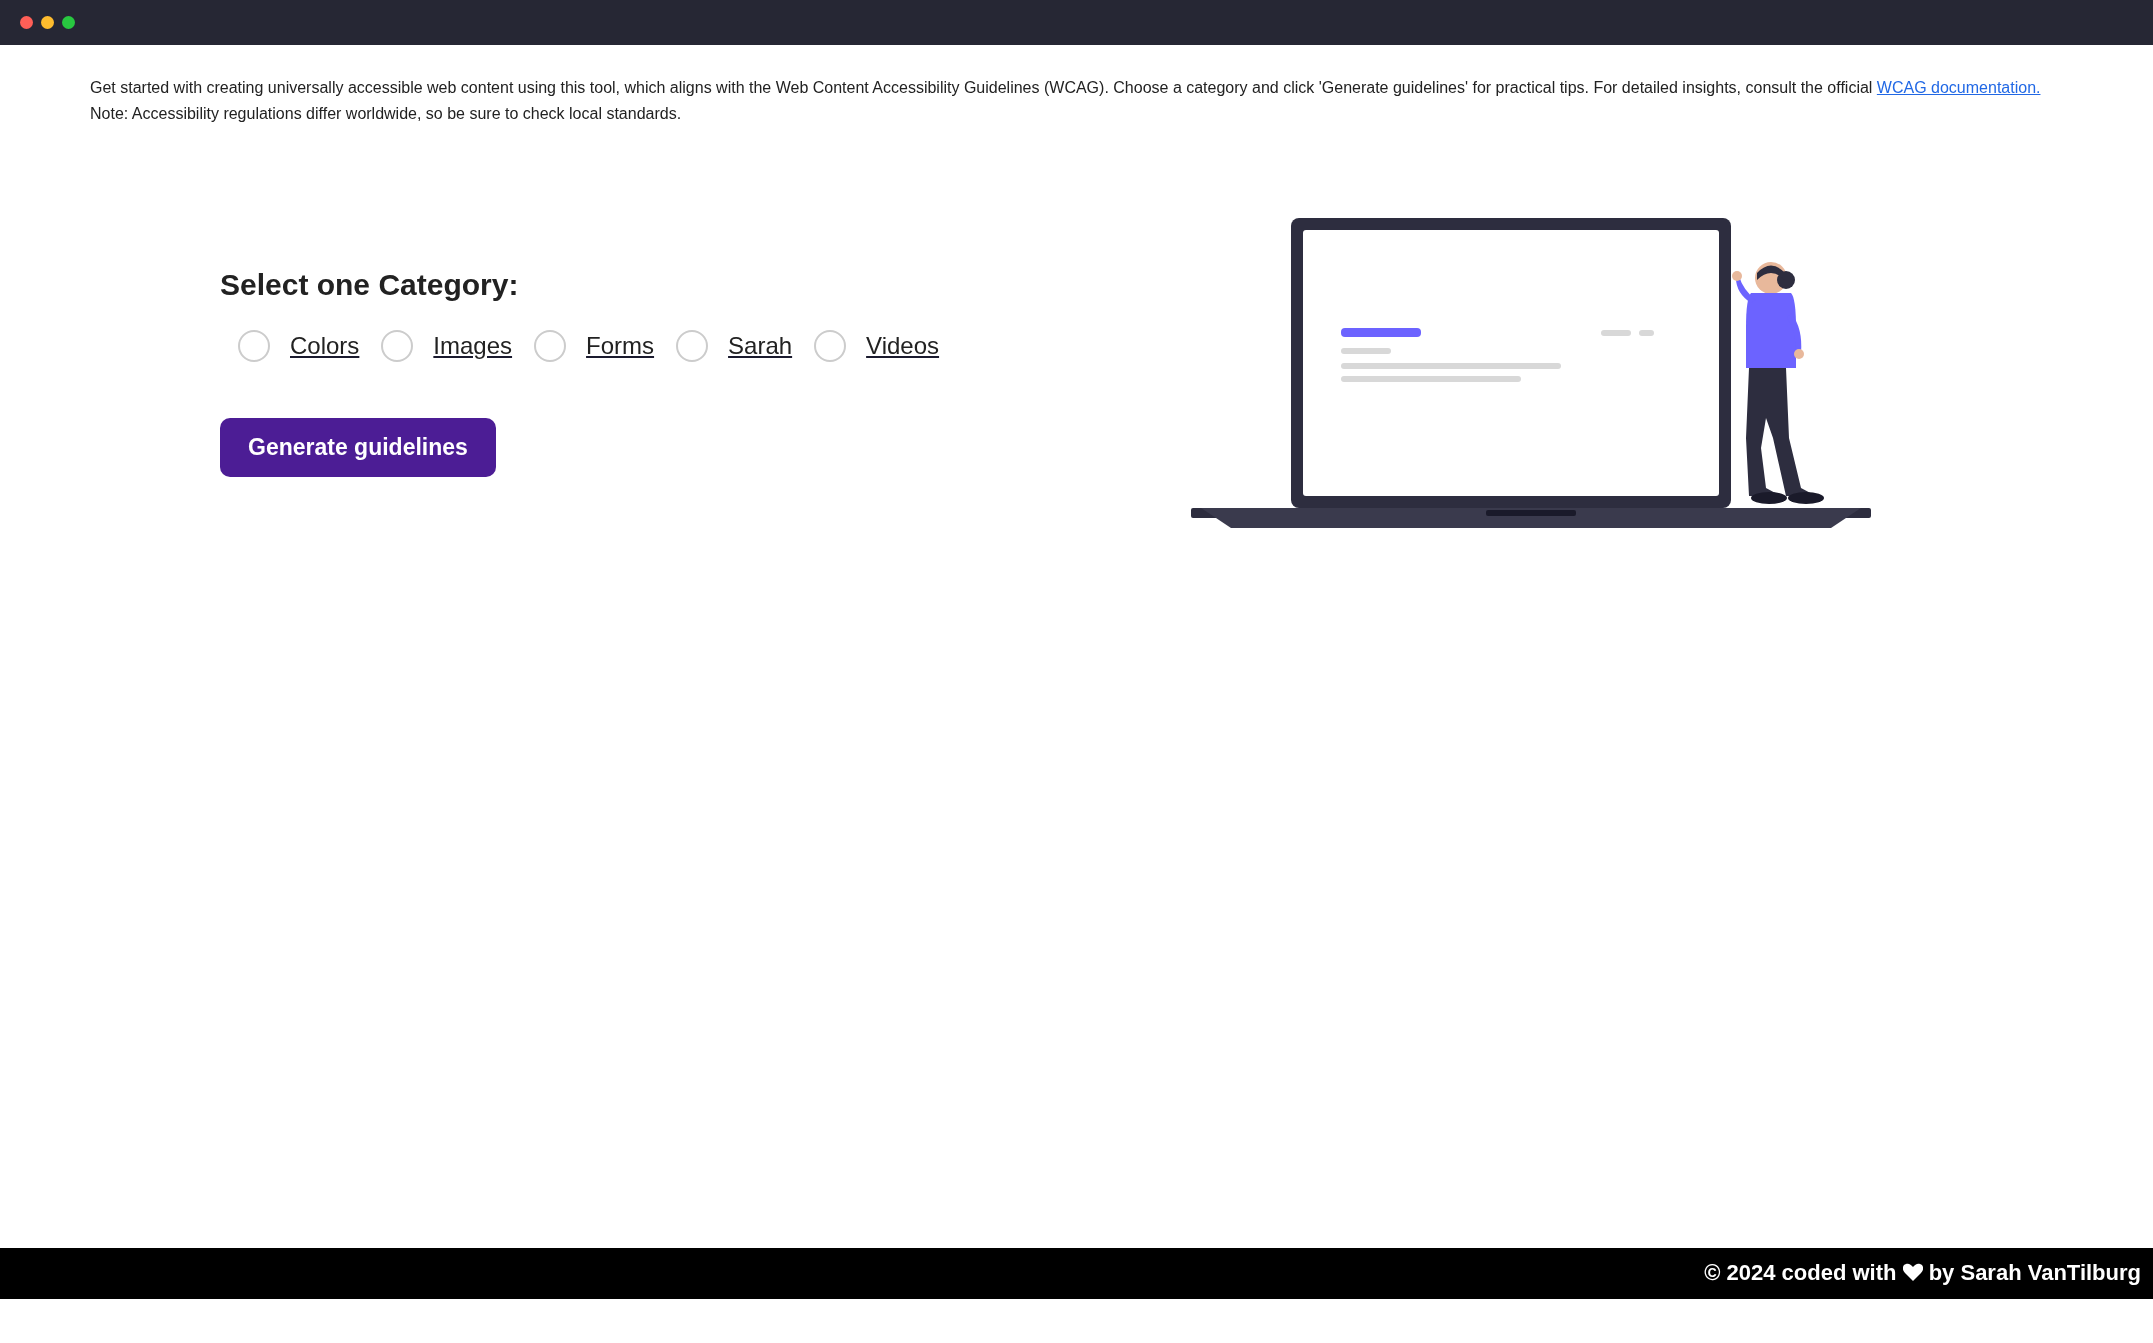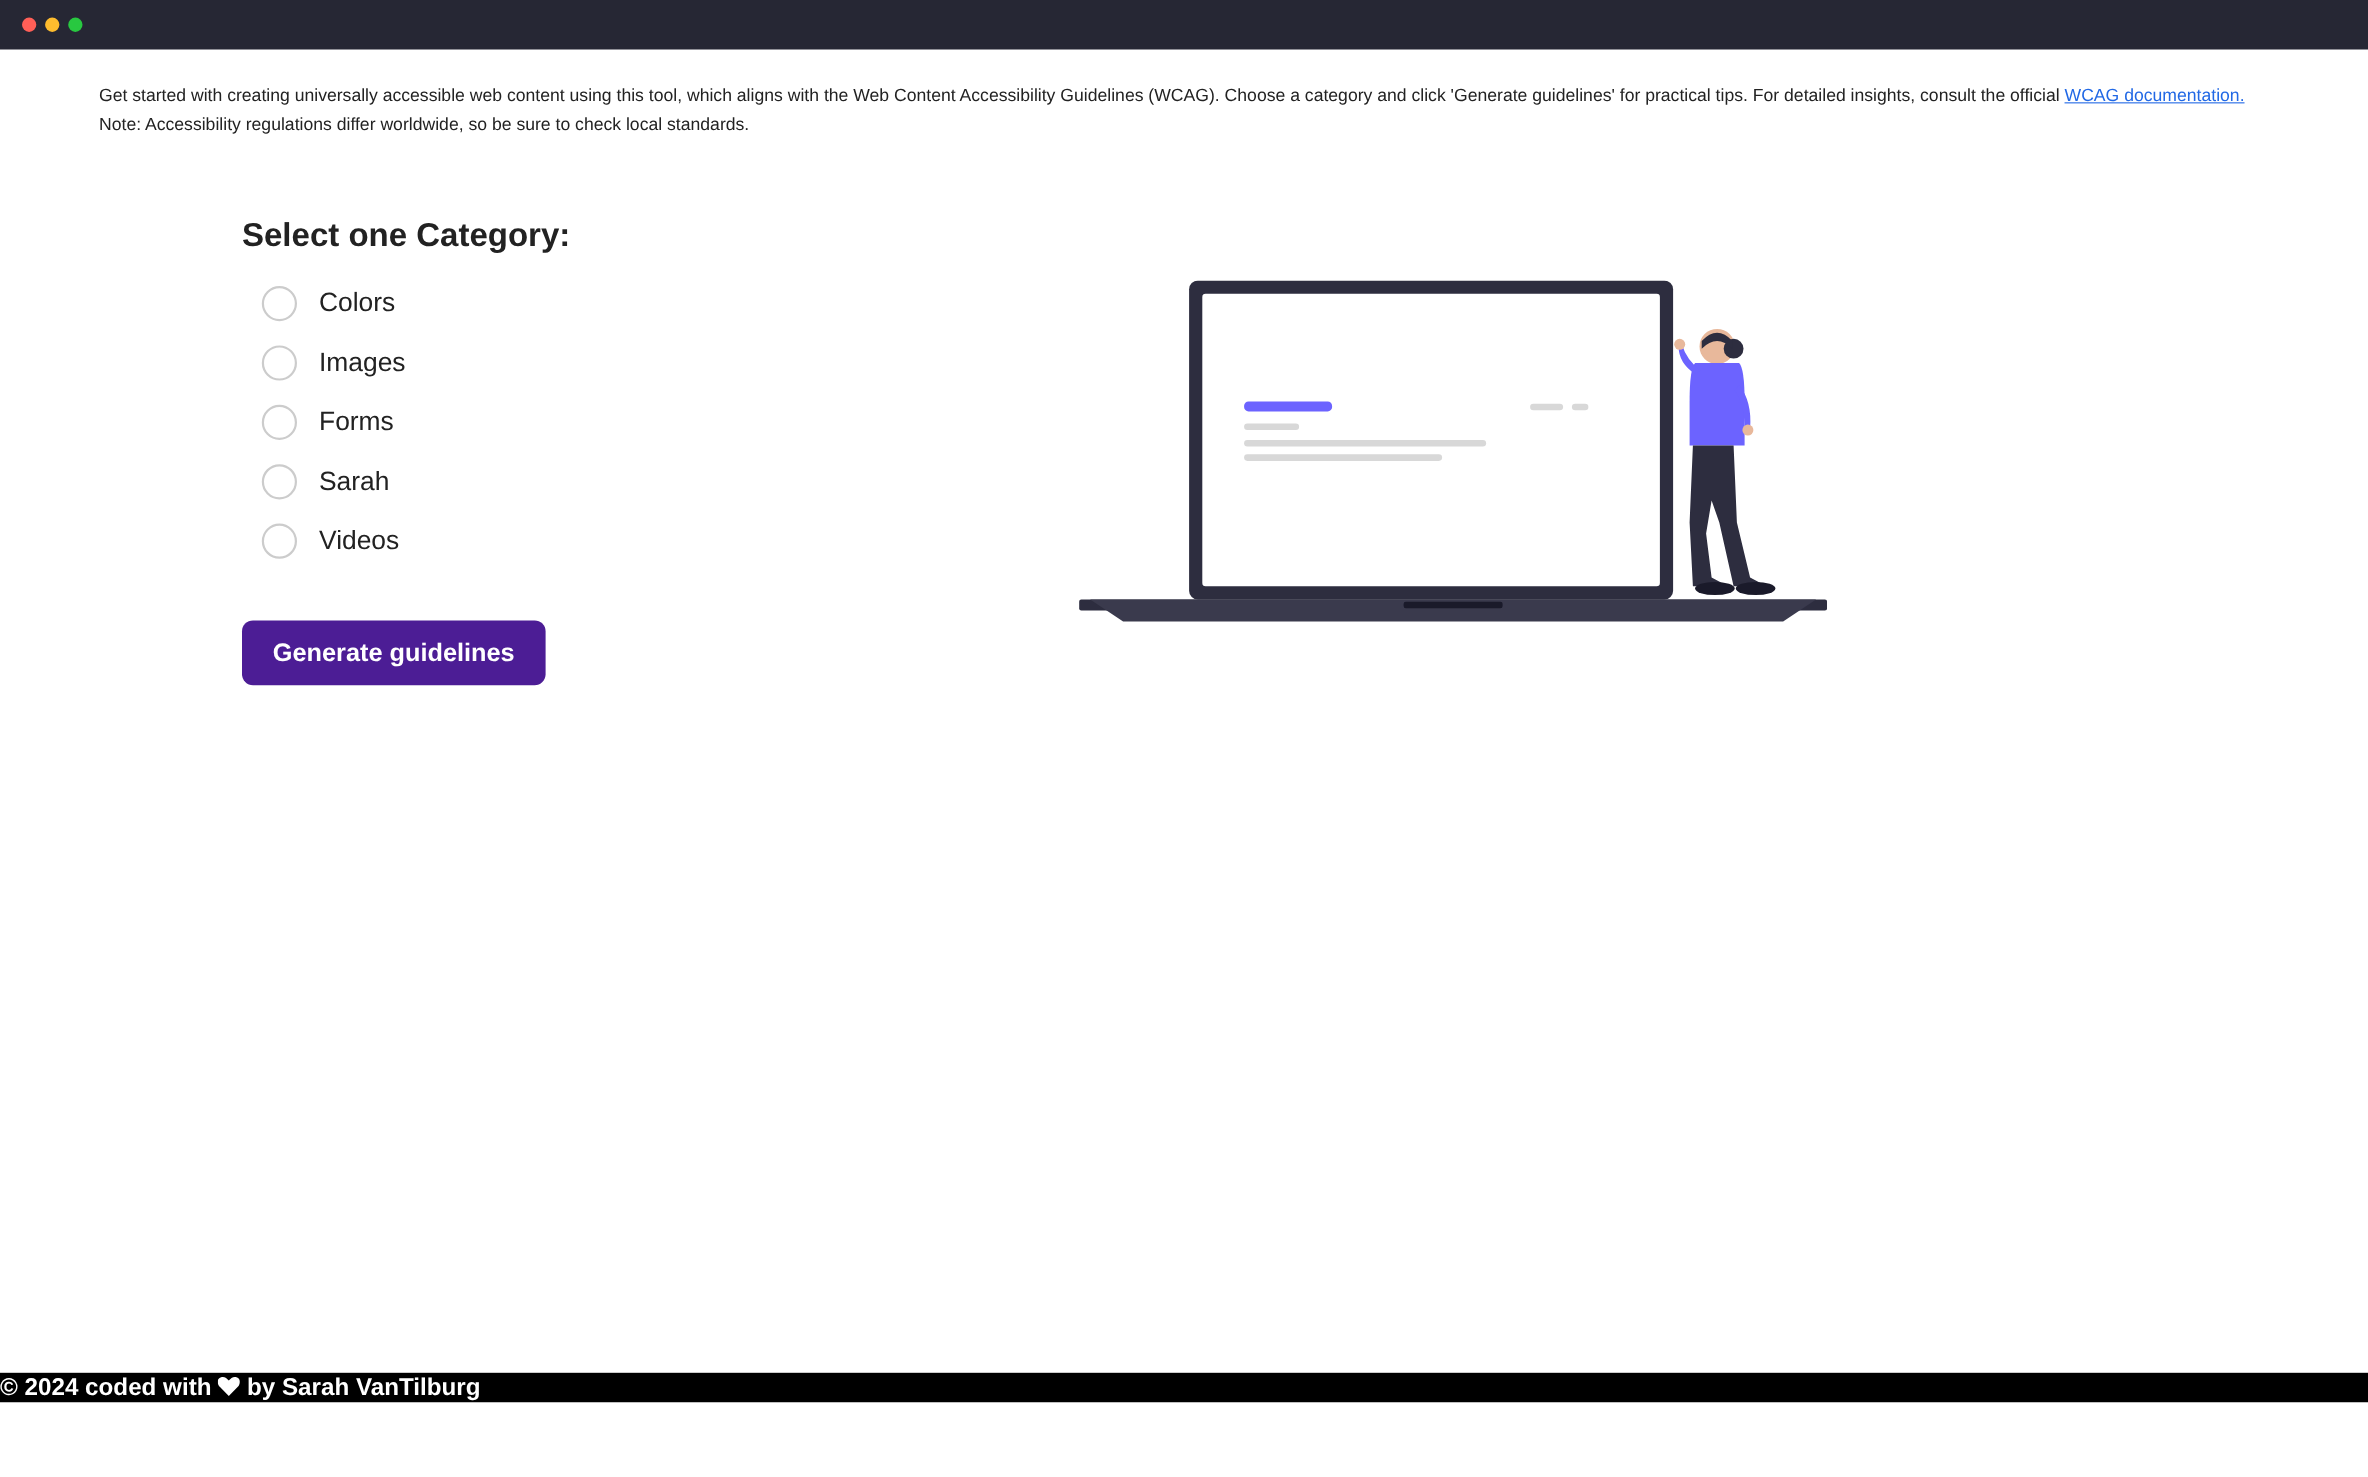--- a/index.html
+++ b/index.html
@@ -87,24 +87,25 @@
     
     .category-heading {
       font-size: 30px;
       font-weight: 700;
       color: #222;
       margin-bottom: 28px;
     }
     
     .radio-list {
       display: flex;
-      flex-direction: column;
+      flex-direction: row;
       gap: 22px;
       margin-bottom: 56px;
       padding-left: 18px;
+      text-decoration: underline;
     }
     
     .radio-item {
       display: flex;
       align-items: center;
       gap: 20px;
       cursor: pointer;
     }
     
     .radio-circle {
@@ -135,21 +136,22 @@
       flex: 1;
       display: flex;
       justify-content: center;
       align-items: center;
       padding-top: 20px;
     }
     
     .footer {
       background: #000;
       color: #fff;
-      text-align: left;
+      text-align: right;
+      padding: 12px;
       font-size: 22px;
       font-weight: 600;
     }
     
     .heart-icon {
       display: inline-block;
       vertical-align: middle;
     }
   </style>
 </head>

